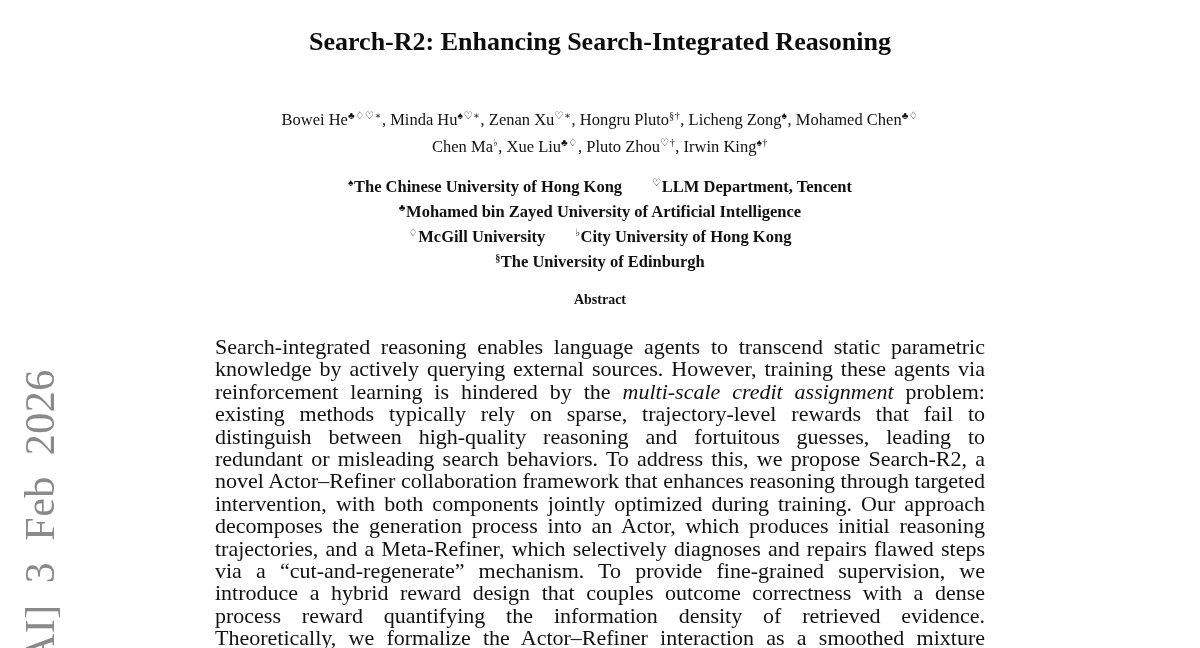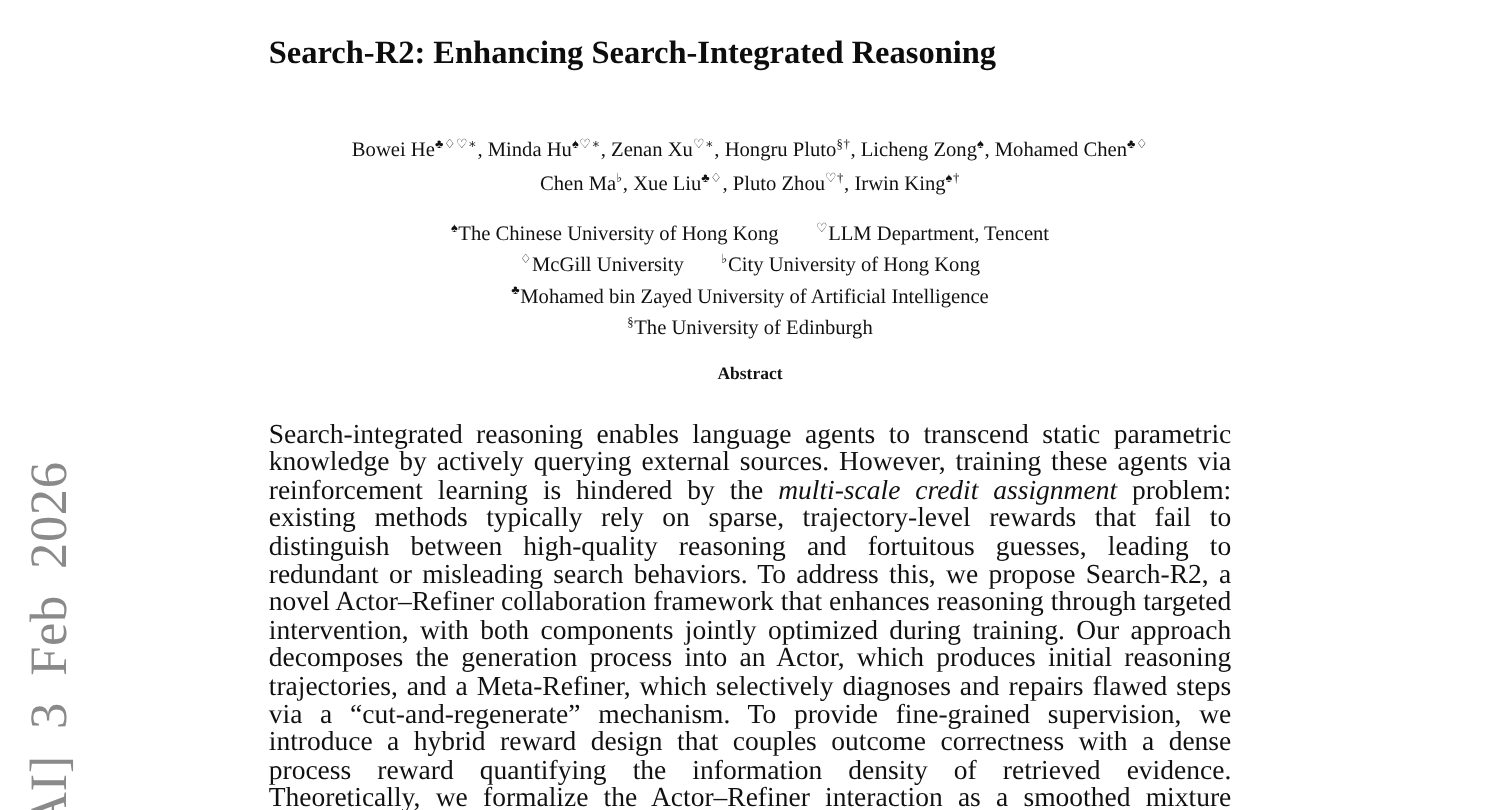--- a/index.html
+++ b/index.html
@@ -22,20 +22,21 @@
     font-size: 42px;
     line-height: 1.05;
     letter-spacing: 0.5px;
     word-spacing: 10px;
     color: #8a8a8a;
     font-family: "Liberation Serif", "DejaVu Serif", serif;
   }
   .content { width: 770px; margin: 0 auto; }
   .title {
     margin: 26px 0 0 0;
+    text-align: center;
     font-size: 26px;
     line-height: 32px;
     font-weight: bold;
     color: #0d0d0d;
   }
   .authors {
     margin-top: 48px;
     text-align: center;
     font-size: 16.5px;
     line-height: 27px;
@@ -44,21 +45,21 @@
   sup.marks {
     vertical-align: super;
     font-size: 62%;
     line-height: 0;
     letter-spacing: 0.5px;
     font-family: "Liberation Serif", "DejaVu Serif", "DejaVu Sans", sans-serif;
   }
   .affils {
     margin-top: 14px;
     text-align: center;
-    font-weight: normal;
+    font-weight: bold;
     font-size: 16.5px;
     line-height: 25px;
   }
   .affil-seg { display: inline-block; margin: 0 15px; }
   .abstract-heading {
     margin: 18px 0 0 0;
     text-align: center;
     font-size: 14px;
     font-weight: bold;
   }
@@ -81,22 +82,22 @@
 
     <h1 class="title"><span>Search-R2: Enhancing Search-Integrated Reasoning</span><br></h1>
 
     <div class="authors">
       <div class="author-line"><span>Bowei He</span><sup class="marks">♣♢♡∗</sup>, <span>Minda Hu</span><sup class="marks">♠♡∗</sup>, <span>Zenan Xu</span><sup class="marks">♡∗</sup>, <span>Hongru Pluto</span><sup class="marks">§†</sup>, <span>Licheng Zong</span><sup class="marks">♠</sup>, <span>Mohamed Chen</span><sup class="marks">♣♢</sup></div>
       <div class="author-line"><span>Chen Ma</span><sup class="marks">♭</sup>, <span>Xue Liu</span><sup class="marks">♣♢</sup>, <span>Pluto Zhou</span><sup class="marks">♡†</sup>, <span>Irwin King</span><sup class="marks">♠†</sup></div>
     </div>
 
     <div class="affils" id="affiliations">
         <div><span class="affil-seg"><sup class="marks">♠</sup>The Chinese University of Hong Kong</span><span class="affil-seg"><sup class="marks">♡</sup>LLM Department, Tencent</span></div>
+        <div><span class="affil-seg"><sup class="marks">♣</sup>Mohamed bin Zayed University of Artificial Intelligence</span></div>
         <div><span class="affil-seg"><sup class="marks">♢</sup>McGill University</span><span class="affil-seg"><sup class="marks">♭</sup>City University of Hong Kong</span></div>
-        <div><span class="affil-seg"><sup class="marks">♣</sup>Mohamed bin Zayed University of Artificial Intelligence</span></div>
         <div><span class="affil-seg"><sup class="marks">§</sup>The University of Edinburgh</span></div>
       </div>
 
     <h2 class="abstract-heading">Abstract</h2>
 
     <p class="abstract"><span>Search-integrated reasoning enables language agents to transcend static parametric knowledge by actively querying external sources. However, training these agents via reinforcement learning is hindered by the </span><em>multi-scale credit assignment</em><span> problem: existing methods typically rely on sparse, trajectory-level rewards that fail to distinguish between high-quality reasoning and fortuitous guesses, leading to redundant or misleading search behaviors. To address this, we propose Search-R2, a novel Actor–Refiner collaboration framework that enhances reasoning through targeted intervention, with both components jointly optimized during training. Our approach decomposes the generation process into an Actor, which produces initial reasoning trajectories, and a Meta-Refiner, which selectively diagnoses and repairs flawed steps via a “cut-and-regenerate” mechanism. To provide fine-grained supervision, we introduce a hybrid reward design that couples outcome correctness with a dense process reward quantifying the information density of retrieved evidence. Theoretically, we formalize the Actor–Refiner interaction as a smoothed mixture policy, proving that selective correction yields strict performance gains over strong baselines.</span></p>
 
   </div>
 </div>
 

